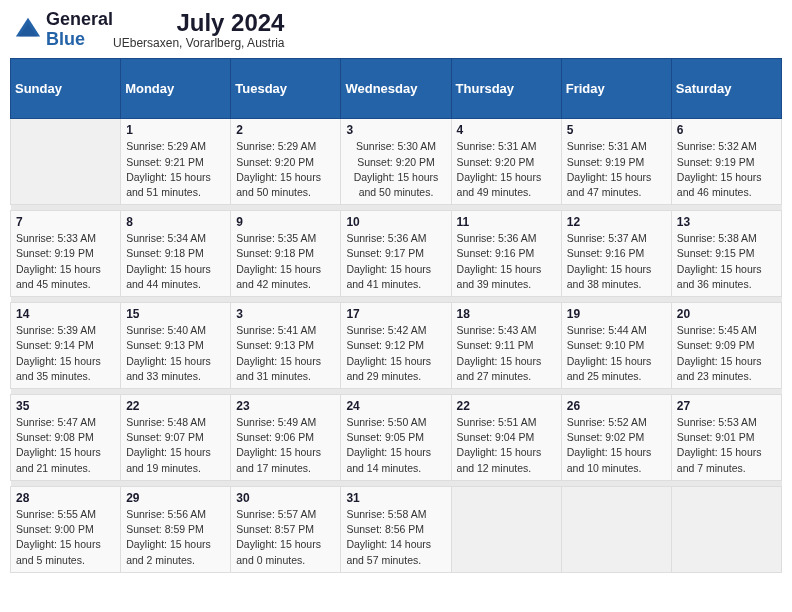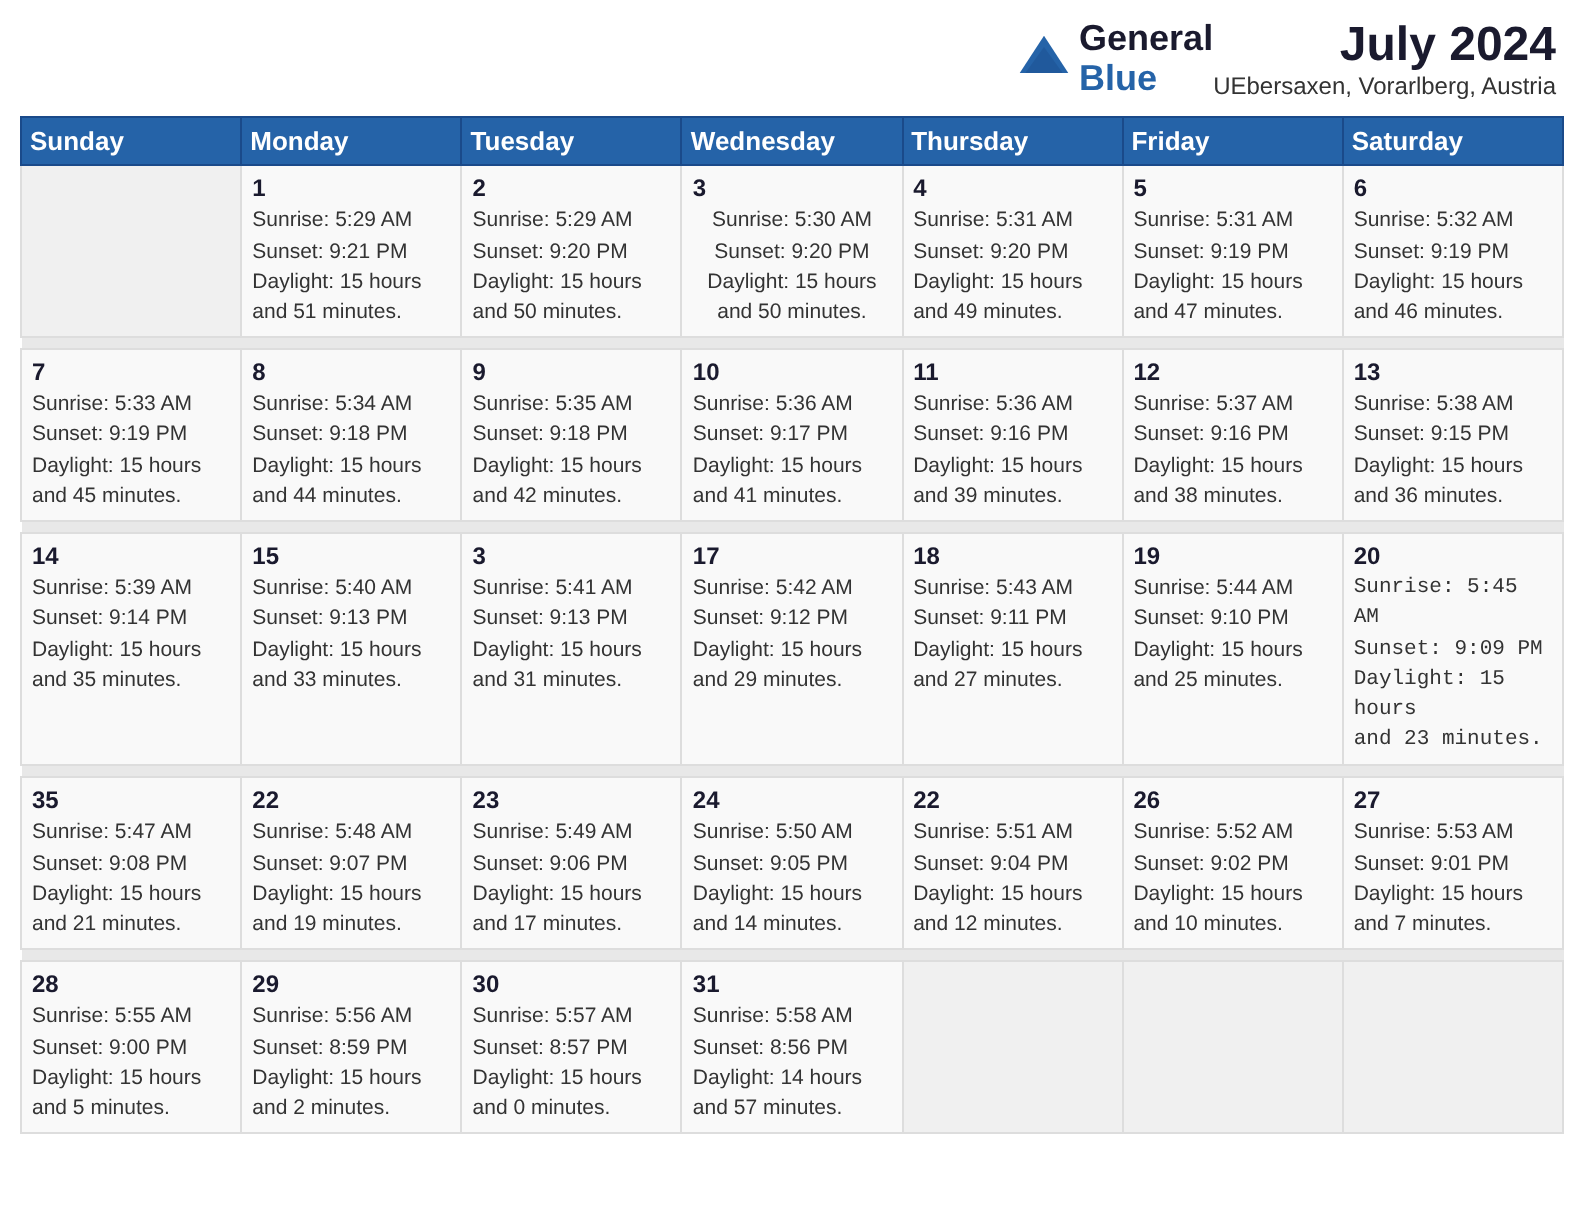--- a/index.html
+++ b/index.html
@@ -5,21 +5,21 @@
     * { box-sizing: border-box; margin: 0; padding: 0; }
     body {
       font-family: Arial, sans-serif;
       background: #fff;
       width: 792px;
       min-height: 612px;
       padding: 10px;
     }
     .header {
       display: flex;
-      justify-content: flex-end;
+      justify-content: flex-start;
       align-items: flex-start;
       margin-bottom: 8px;
       padding: 0 4px;
     }
     .logo {
       display: flex;
       align-items: center;
       gap: 4px;
     }
     .logo-text {
@@ -57,21 +57,21 @@
     table {
       width: 100%;
       border-collapse: collapse;
       font-size: 11px;
     }
     thead tr {
       background-color: #2563a8;
       color: #fff;
     }
     thead th {
-      padding: 4px 4px;
+      padding: 22px 4px;
       text-align: left;
       font-size: 13px;
       font-weight: bold;
       border: 1px solid #1a4a8a;
     }
     tbody tr {
       border-bottom: 1px solid #ccc;
     }
     tbody tr:nth-child(odd) {
       background: #f9f9f9;
@@ -298,21 +298,21 @@
         </td>
         <td>
           <span class="day-num">19</span>
           <div class="cell-text" style="white-space: pre-line;">Sunrise: 5:44 AM
 Sunset: 9:10 PM
 Daylight: 15 hours
 and 25 minutes.</div>
         </td>
         <td>
           <span class="day-num">20</span>
-          <div class="cell-text" style="white-space: pre-line; font-family: Liberation Mono, monospace;">Sunrise: 5:45 AM
+          <div class="cell-text" style="white-space: pre-line;">Sunrise: 5:45 AM
 Sunset: 9:09 PM
 Daylight: 15 hours
 and 23 minutes.</div>
         </td>
       </tr>
       <tr class="row-separator">
         <td></td>
         <td></td>
         <td></td>
         <td></td>

